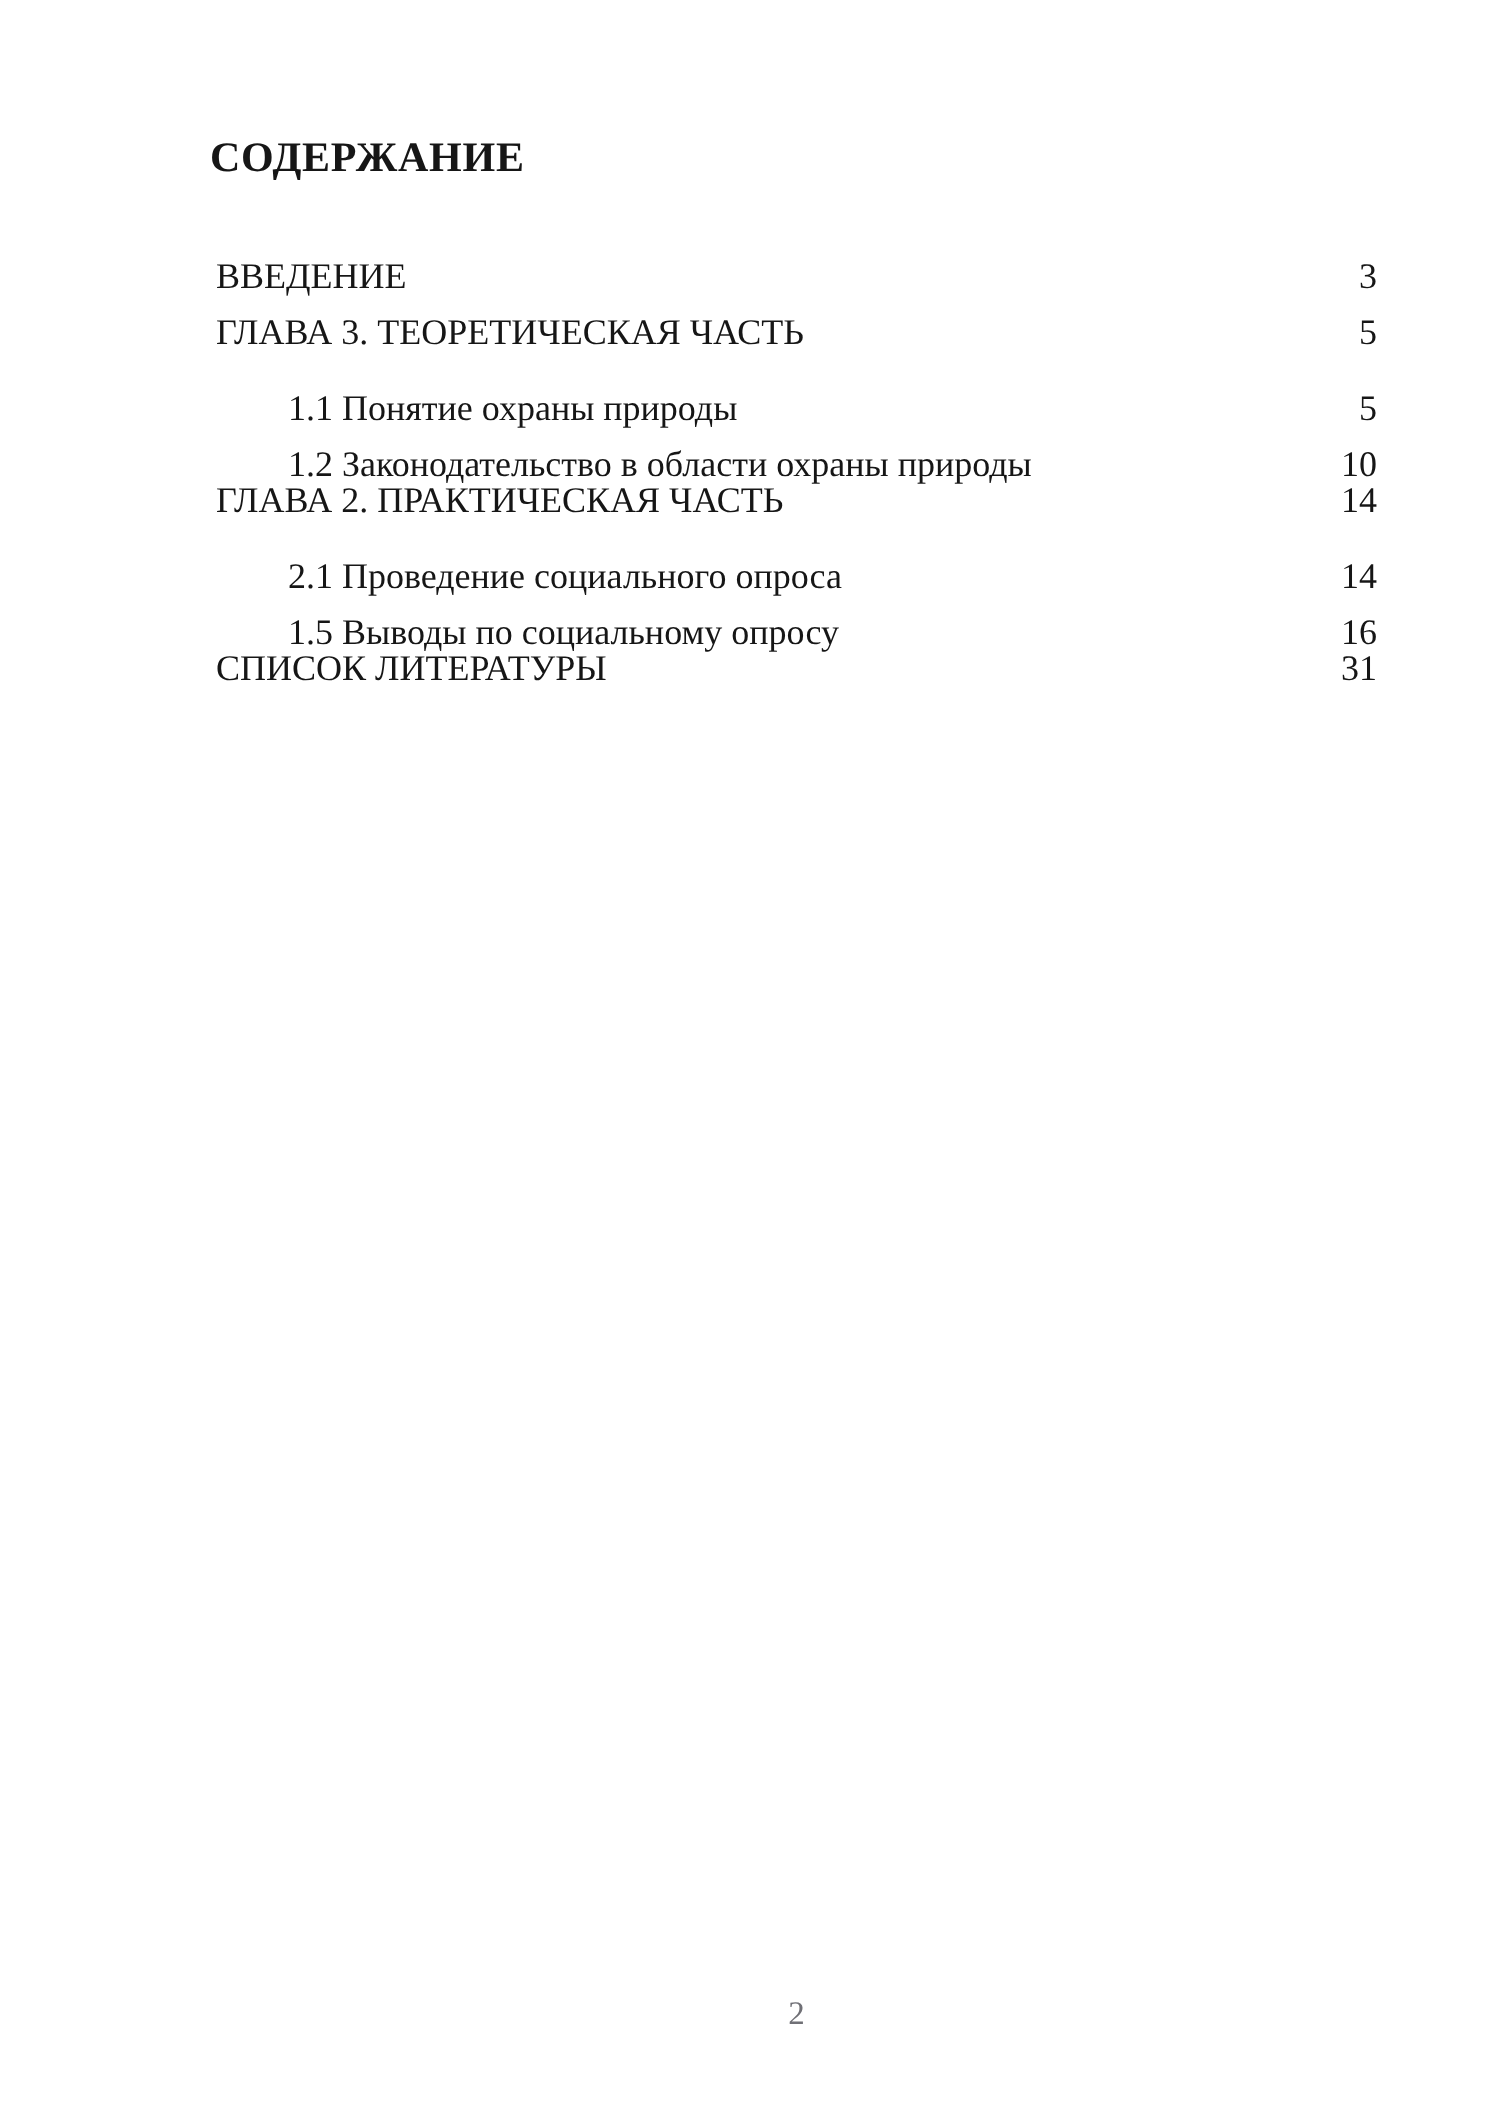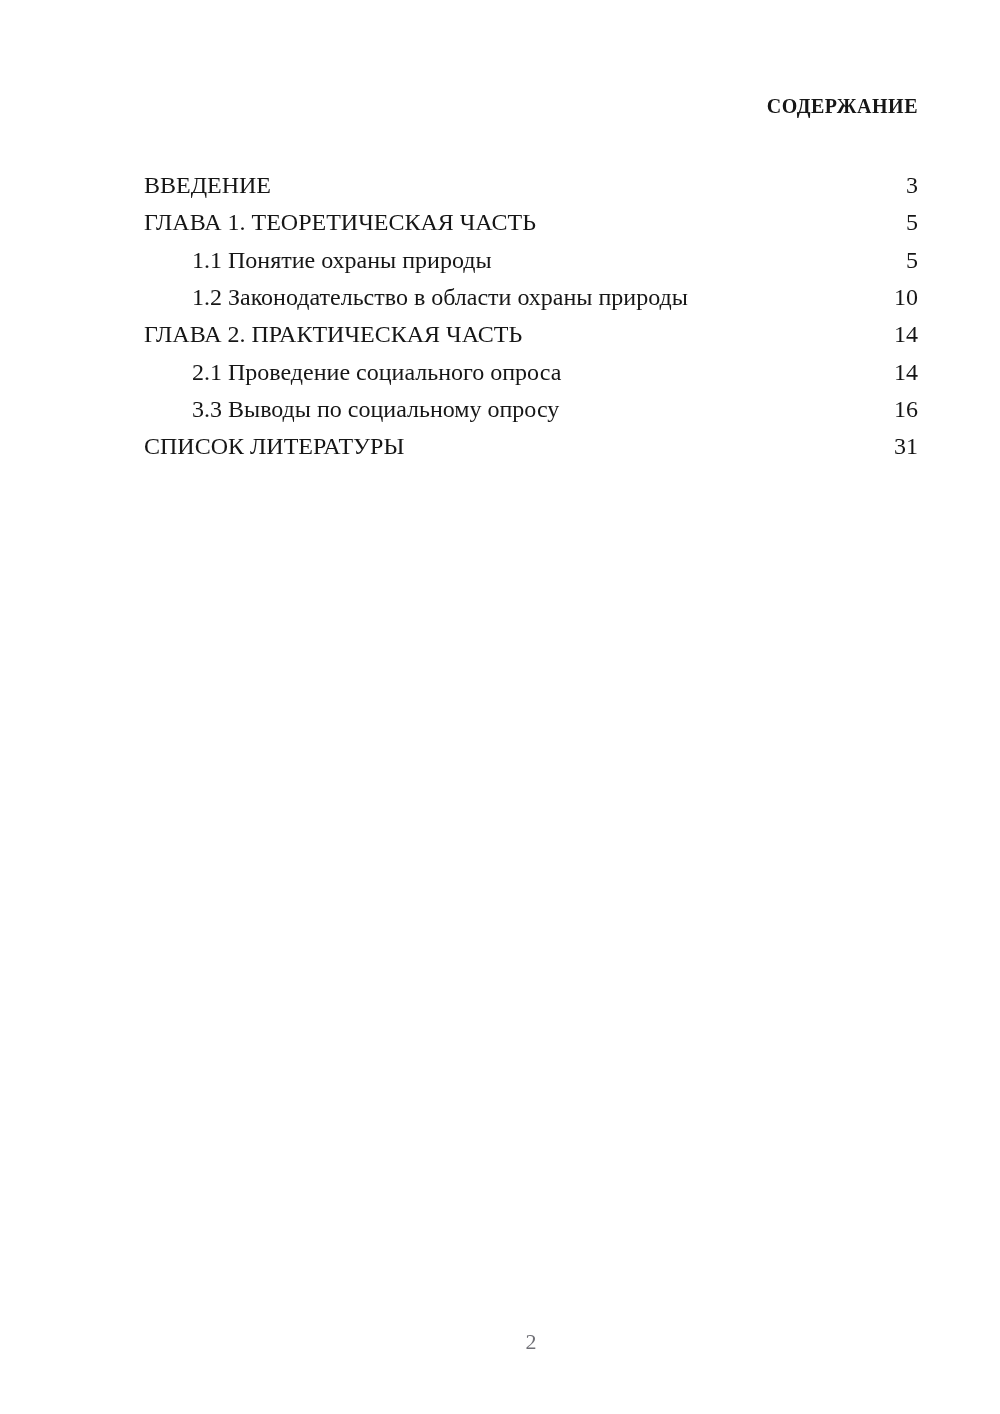--- a/index.html
+++ b/index.html
@@ -14,22 +14,22 @@
     background: #ffffff;
     font-family: "Liberation Serif", "DejaVu Serif", serif;
     color: #161616;
     overflow: hidden;
   }
   .doc-title {
     position: absolute;
     top: 88px;
     left: 140px;
     right: 82px;
-    text-align: right;
-    font-size: 20px;
+    text-align: left;
+    font-size: 28px;
     line-height: 36px;
     font-weight: bold;
     letter-spacing: 0.5px;
   }
   .toc {
     position: absolute;
     top: 167px;
     left: 144px;
     right: 82px;
   }
@@ -47,20 +47,21 @@
     overflow: hidden;
     text-align: left;
   }
   .toc-row .pg {
     flex: 0 0 auto;
     text-align: right;
     padding-left: 20px;
   }
   .toc-row.lvl2 .lbl {
     padding-left: 48px;
+    margin-top: 13px;
   }
   .footer-pagenum {
     position: absolute;
     top: 1329px;
     left: 144px;
     right: 82px;
     text-align: center;
     font-size: 22px;
     line-height: 26px;
     color: #707076;
@@ -74,21 +75,21 @@
   <div class="doc-title">СОДЕРЖАНИЕ</div>
 
   <div class="toc">
 
     <div class="toc-row lvl1">
       <span class="lbl">ВВЕДЕНИЕ</span>
       <span class="pg">3</span>
     </div>
 
     <div class="toc-row lvl1">
-      <span class="lbl">ГЛАВА 1. ТЕОРЕТИЧЕСКАЯ ЧАСТЬ</span>
+      <span class="lbl">ГЛАВА 3. ТЕОРЕТИЧЕСКАЯ ЧАСТЬ</span>
       <span class="pg">5</span>
     </div>
 
     <div class="toc-row lvl2">
       <span class="lbl">1.1 Понятие охраны природы</span>
       <span class="pg">5</span>
     </div>
 
 
 
@@ -101,21 +102,21 @@
       <span class="lbl">ГЛАВА 2. ПРАКТИЧЕСКАЯ ЧАСТЬ</span>
       <span class="pg">14</span>
     </div>
 
     <div class="toc-row lvl2">
       <span class="lbl">2.1 Проведение социального опроса</span>
       <span class="pg">14</span>
     </div>
 
     <div class="toc-row lvl2">
-      <span class="lbl">3.3 Выводы по социальному опросу</span>
+      <span class="lbl">1.5 Выводы по социальному опросу</span>
       <span class="pg">16</span>
     </div>
 
 
     <div class="toc-row lvl1">
       <span class="lbl">СПИСОК ЛИТЕРАТУРЫ</span>
       <span class="pg">31</span>
     </div>
 
   </div>

